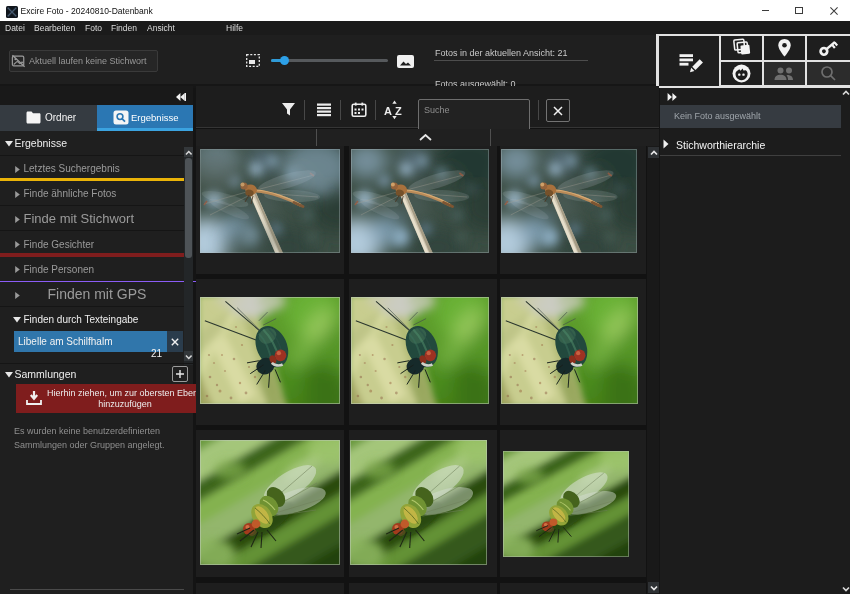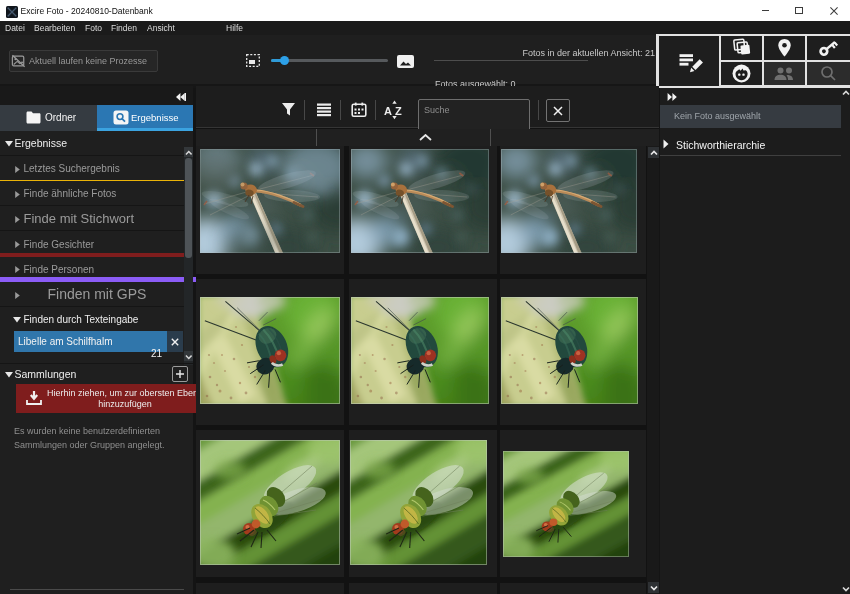--- a/index.html
+++ b/index.html
@@ -40,36 +40,36 @@
 <div class="abs" style="left:0;top:35px;width:850px;height:49px;background:#1f1f1f;"></div>
 <div class="abs" style="left:0;top:84px;width:656px;height:4px;background:#161616;"></div>
 
 <div class="abs" style="left:9px;top:50px;width:149px;height:22px;background:#262626;border:1px solid #3a3a3a;border-radius:2px;"></div>
 <svg class="abs" style="left:11px;top:54px;" width="15" height="14" viewBox="0 0 17 16">
   <rect x="1.5" y="2.5" width="13" height="11" rx="1.5" fill="none" stroke="#9a9a9a" stroke-width="1.4"></rect>
   <circle cx="5" cy="6" r="1.2" fill="#9a9a9a"></circle>
   <path d="M3 12 L7 8.5 L10 11 L12.5 9 L14 10.5" stroke="#9a9a9a" stroke-width="1.2" fill="none"></path>
   <path d="M1.5 1.5 L15.5 14.5" stroke="#9a9a9a" stroke-width="1.6"></path>
 </svg>
-<div class="abs" style="left:29px;top:50px;height:22px;line-height:22px;font-size:9px;color:#989898;">Aktuell laufen keine Prozesse</div>
+<div class="abs" style="left:29px;top:50px;height:22px;line-height:22px;font-size:9px;color:#989898;">Aktuell laufen keine Stichwort</div>
 
 <svg class="abs" style="left:246px;top:54px;" width="14" height="13" viewBox="0 0 14 13">
   <rect x="0.7" y="0.7" width="12.6" height="11.6" fill="none" stroke="#e8e8e8" stroke-width="1.3" stroke-dasharray="2 1.6"></rect>
   <rect x="3" y="6" width="6" height="4" fill="#e8e8e8"></rect>
 </svg>
 <div class="abs" style="left:271px;top:59px;width:117px;height:3px;background:#56595c;border-radius:2px;"></div>
 <div class="abs" style="left:271px;top:59px;width:13px;height:3px;background:#2f9bd8;border-radius:2px;"></div>
 <div class="abs" style="left:280px;top:56px;width:9px;height:9px;background:#2da0e8;border-radius:50%;"></div>
 <div class="abs" style="left:397px;top:55px;width:17px;height:13px;background:#f0f0f0;border-radius:2px;">
   <svg width="17" height="13" viewBox="0 0 17 13">
       <path d="M3 9.5 L6.5 5.5 L9 8 L11 6.5 L14 9.5 Z" fill="#1f1f1f"></path>
     </svg>
 </div>
 
-<div class="abs" style="left:435px;top:46px;width:220px;height:14px;line-height:14px;font-size:9px;color:#c9c9c9;text-align:right;">Fotos in der aktuellen Ansicht: 21</div>
+<div class="abs" style="left:435px;top:46px;width:220px;height:14px;line-height:14px;font-size:9px;color:#c9c9c9;">Fotos in der aktuellen Ansicht: 21</div>
 <div class="abs" style="left:434px;top:60px;width:154px;height:1px;background:#4d4d4d;"></div>
 <div class="abs" style="left:435px;top:62px;width:220px;height:14px;line-height:14px;font-size:9px;color:#c9c9c9;margin-top:15px;">Fotos ausgewählt: 0</div>
 
 <div class="abs" style="left:656px;top:33.5px;width:194px;height:54px;background:#e2e2e2;"></div>
 
 <div class="abs" style="left:659px;top:35.5px;width:60px;height:50px;background:#1e1e1e;">
   <svg width="60" height="50" viewBox="0 0 60 50">
     <g fill="#f2f2f2">
       <rect x="20.5" y="18.2" width="13.5" height="2.8"></rect>
       <rect x="20.5" y="22.5" width="13.5" height="2.8"></rect>
@@ -154,21 +154,21 @@
 <div class="abs" style="left:131px;top:105px;height:26px;line-height:26px;font-size:9.5px;color:#fff;">Ergebnisse</div>
 
 <div class="abs" style="left:0;top:131px;width:193px;height:25px;border-bottom:1px solid #151515;">
   <svg class="abs" style="left:4.5px;top:10px;" width="8" height="5.5" viewBox="0 0 9 6">
       <path d="M0 0 L9 0 L4.5 6 Z" fill="#e8e8e8"></path>
     </svg>
   <span class="abs" style="left:14.5px;top:0;height:25px;line-height:25px;font-size:10.5px;color:#eeeeee;">Ergebnisse</span>
 </div>
 
 <div id="rows">
-    <div class="abs" style="left:0;top:156px;width:193px;height:25px;border-bottom:1px solid #eab308;">
+    <div class="abs" style="left:0;top:156px;width:193px;height:25px;border-bottom:3px solid #eab308;">
       <svg style="position:absolute;left:14.5px;top:9.5px;" width="5" height="7" viewBox="0 0 6 9">
         <path d="M0 0 L6 4.5 L0 9 Z" fill="#9a9a9a"></path>
       </svg>
       <span style="position:absolute;left:23.5px;top:0;height:25px;line-height:25px;font-size:10px;color:#9b9b9b;">Letztes Suchergebnis</span>
     </div>
     <div class="abs" style="left:0;top:181.2px;width:193px;height:25px;border-bottom:1px solid #151515;">
       <svg style="position:absolute;left:14.5px;top:9.5px;" width="5" height="7" viewBox="0 0 6 9">
         <path d="M0 0 L6 4.5 L0 9 Z" fill="#9a9a9a"></path>
       </svg>
       <span style="position:absolute;left:23.5px;top:0;height:25px;line-height:25px;font-size:10px;color:#9b9b9b;">Finde ähnliche Fotos</span>
@@ -178,21 +178,21 @@
         <path d="M0 0 L6 4.5 L0 9 Z" fill="#9a9a9a"></path>
       </svg>
       <span style="position:absolute;left:23.5px;top:0;height:25px;line-height:25px;font-size:13px;color:#9b9b9b;">Finde mit Stichwort</span>
     </div>
     <div class="abs" style="left:0;top:231.59999999999997px;width:193px;height:25px;border-bottom:4px solid #7f1d1d;">
       <svg style="position:absolute;left:14.5px;top:9.5px;" width="5" height="7" viewBox="0 0 6 9">
         <path d="M0 0 L6 4.5 L0 9 Z" fill="#9a9a9a"></path>
       </svg>
       <span style="position:absolute;left:23.5px;top:0;height:25px;line-height:25px;font-size:10px;color:#9b9b9b;">Finde Gesichter</span>
     </div>
-    <div class="abs" style="left:0;top:256.79999999999995px;width:221px;height:25px;border-bottom:5px solid #8b5cf6;padding-left:28px;">
+    <div class="abs" style="left:0;top:256.79999999999995px;width:221px;height:25px;border-bottom:1px solid #8b5cf6;padding-left:28px;">
       <svg style="position:absolute;left:14.5px;top:9.5px;" width="5" height="7" viewBox="0 0 6 9">
         <path d="M0 0 L6 4.5 L0 9 Z" fill="#9a9a9a"></path>
       </svg>
       <span style="position:absolute;left:23.5px;top:0;height:25px;line-height:25px;font-size:10px;color:#9b9b9b;">Finde Personen</span>
     </div>
     <div class="abs" style="left:0;top:281.99999999999994px;width:193px;height:25px;border-bottom:1px solid #151515;">
       <svg style="position:absolute;left:14.5px;top:9.5px;" width="5" height="7" viewBox="0 0 6 9">
         <path d="M0 0 L6 4.5 L0 9 Z" fill="#9a9a9a"></path>
       </svg>
       <span style="position:absolute;left:23.5px;top:0;height:25px;line-height:25px;font-size:14px;color:#9b9b9b;margin-left:24px;">Finden mit GPS</span>

